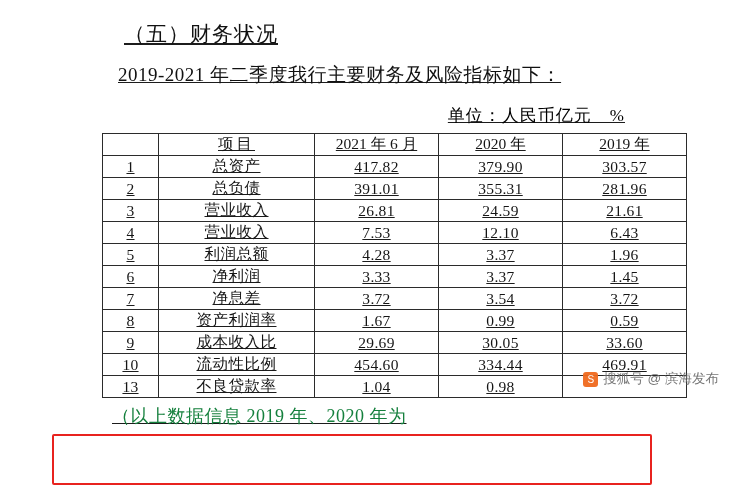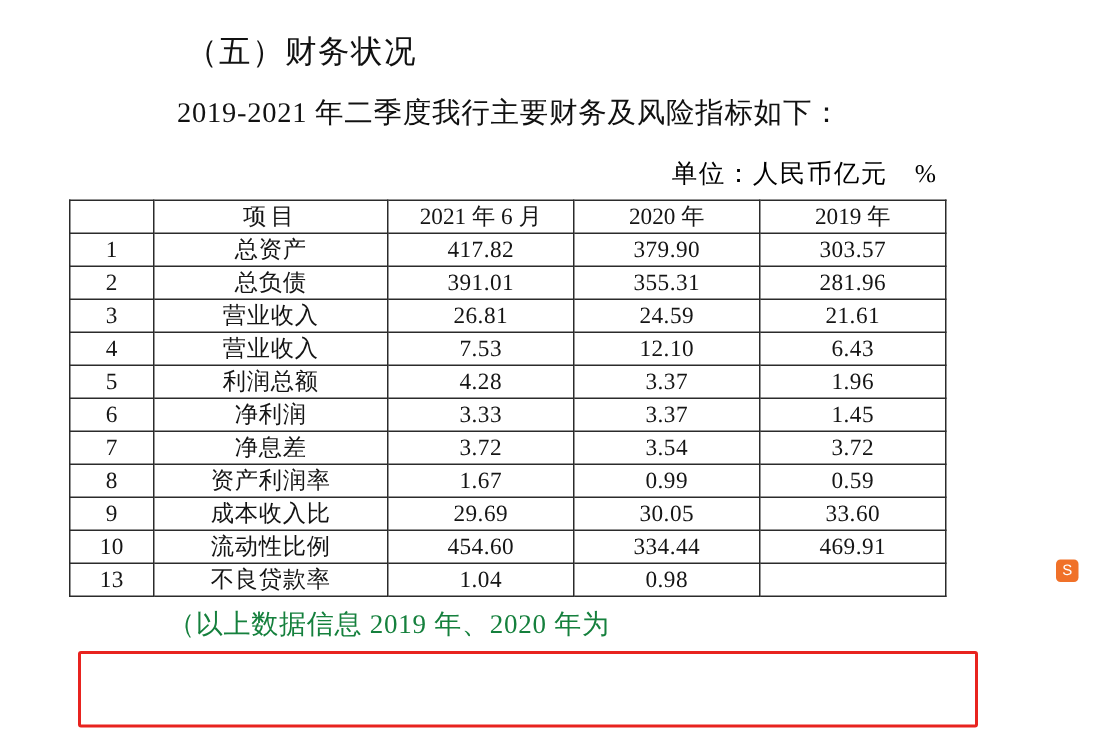--- a/index.html
+++ b/index.html
@@ -14,20 +14,21 @@
     color: #1c1c1c;
     overflow: hidden;
     position: relative;
   }
   .page {
     position: relative;
     width: 731px;
     height: 396px;
     box-sizing: border-box;
     padding: 14px 46px 0 46px;
+    text-decoration: underline;
   }
   .section-heading {
     font-size: 21px;
     letter-spacing: 1px;
     margin: 6px 0 0 78px;
     font-family: "Liberation Serif", serif;
     color: #111;
   }
   .intro-line {
     font-size: 19px;
@@ -38,20 +39,21 @@
   .unit-line {
     font-size: 17px;
     margin: 14px 60px 6px 0;
     text-align: right;
     letter-spacing: 1px;
     color: #000000;
   }
   table.fin {
     border-collapse: collapse;
     width: 584px;
+    margin-left: 56px;
     table-layout: fixed;
   }
   table.fin td, table.fin th {
     border: 1px solid #2b2b2b;
     font-size: 15.5px;
     height: 21px;
     padding: 0 2px;
     text-align: center;
     font-family: "Liberation Serif", serif;
     color: #151515;
@@ -220,15 +222,16 @@
       </tr>
     </tbody>
   </table>
 
   <div class="highlight-box" style="left:52px; top:434px; width:596px; height:47px;"></div>
 
   <div class="footer-line">（以上数据信息 2019 年、2020 年为</div>
 
   <div class="watermark">
     <span class="wm-logo">S</span>
+    <span>搜狐号 @ 滨海发布</span>
   </div>
 
 </div>
 
 </body></html>

